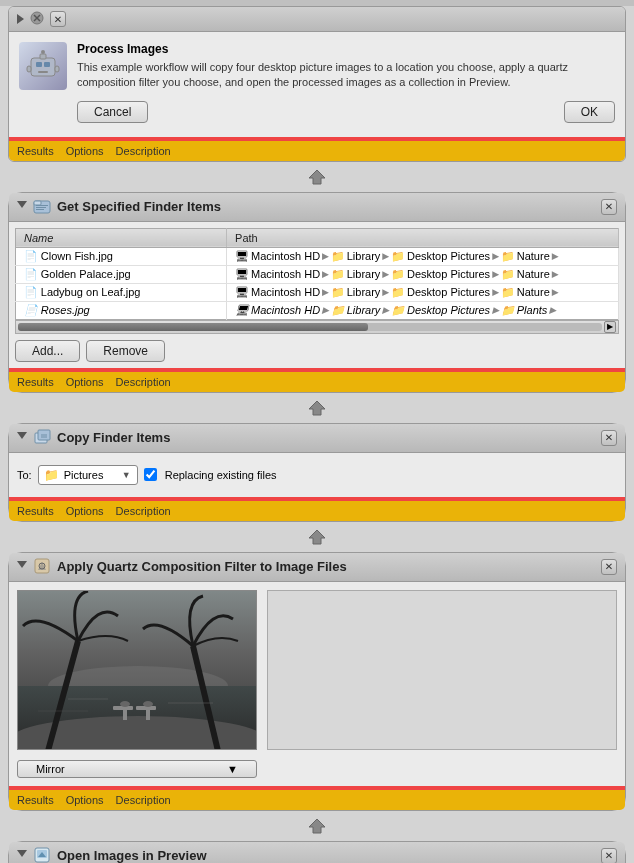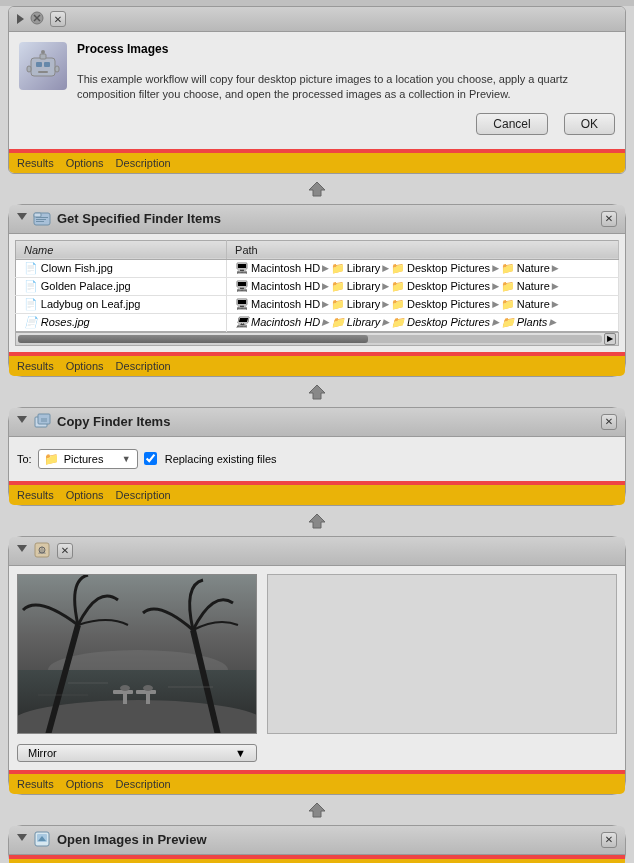--- a/index.html
+++ b/index.html
@@ -128,32 +128,32 @@
       display: flex;
       align-items: center;
       justify-content: center;
       font-size: 24px;
     }
 
     .ask-content { flex: 1; }
     .ask-title {
       font-weight: bold;
       font-size: 12px;
-      margin-bottom: 16px;
+      margin-bottom: 4px;
     }
     .ask-desc {
       font-size: 11px;
       color: #333;
       line-height: 1.4;
     }
 
     .ask-buttons {
       display: flex;
-      justify-content: flex-end;
-      gap: 16px;
+      justify-content: space-between;
+      gap: 8px;
       margin-top: 10px;
       padding-bottom: 4px;
     }
 
     .btn {
       padding: 3px 16px;
       border: 1px solid #888;
       border-radius: 4px;
       background: linear-gradient(to bottom, #f0f0f0, #d8d8d8);
       font-size: 12px;
@@ -264,21 +264,21 @@
       gap: 6px;
     }
 
     .filter-select {
       width: 240px;
       display: flex;
       align-items: center;
       background: linear-gradient(to bottom, #f0f0f0, #d8d8d8);
       border: 1px solid #888;
       border-radius: 3px;
-      padding: 2px 10px;
+      padding: 2px 18px;
       font-size: 11px;
       margin-top: 4px;
     }
 
     
     .connector {
       display: flex;
       justify-content: center;
       align-items: center;
       height: 18px;
@@ -455,20 +455,24 @@
           </tr>
         </tbody>
       </table>
 
       <div style="background:linear-gradient(to bottom,#e0e0e0,#d0d0d0);height:14px;border:1px solid #aaa;display:flex;align-items:center;padding:0 2px;gap:2px;">
         <div style="flex:1;height:8px;background:#bbb;border-radius:3px;position:relative;">
           <div style="position:absolute;left:0;top:0;width:60%;height:100%;background:linear-gradient(to bottom,#888,#666);border-radius:3px;"></div>
         </div>
         <div style="width:12px;height:12px;border:1px solid #888;border-radius:2px;background:#d0d0d0;display:flex;align-items:center;justify-content:center;font-size:8px;">▶</div>
       </div>
+      <div class="file-buttons">
+        <button class="btn">Add...</button>
+        <button class="btn">Remove</button>
+      </div>
     </div>
     <div class="panel-footer">
       <span class="tab-link">Results</span>
       <span class="tab-link">Options</span>
       <span class="tab-link">Description</span>
     </div>
   </div>
 
   <div class="connector">
     <svg width="20" height="18" viewBox="0 0 20 18">
@@ -520,20 +524,21 @@
   <div class="panel">
     <div class="panel-header">
       <div class="triangle open"></div>
       <span>
         <svg width="18" height="18" viewBox="0 0 18 18">
           <rect x="2" y="2" width="14" height="14" rx="2" fill="#d8c8a8" stroke="#a89878" stroke-width="1"></rect>
           <polygon points="9,5 13,13 5,13" fill="#888" opacity="0.6"></polygon>
           <circle cx="9" cy="9" r="3" fill="none" stroke="#666" stroke-width="1"></circle>
         </svg>
       </span>
+      <span class="panel-title">Apply Quartz Composition Filter to Image Files</span>
       <div class="close-btn">✕</div>
     </div>
     <div class="panel-body quartz-body">
       <div class="preview-col">
 
         <div class="image-preview">
           <svg width="240" height="160" viewBox="0 0 240 160" xmlns="http://www.w3.org/2000/svg">
 
             <defs>
               <linearGradient id="skyGrad" x1="0" y1="0" x2="0" y2="1">

